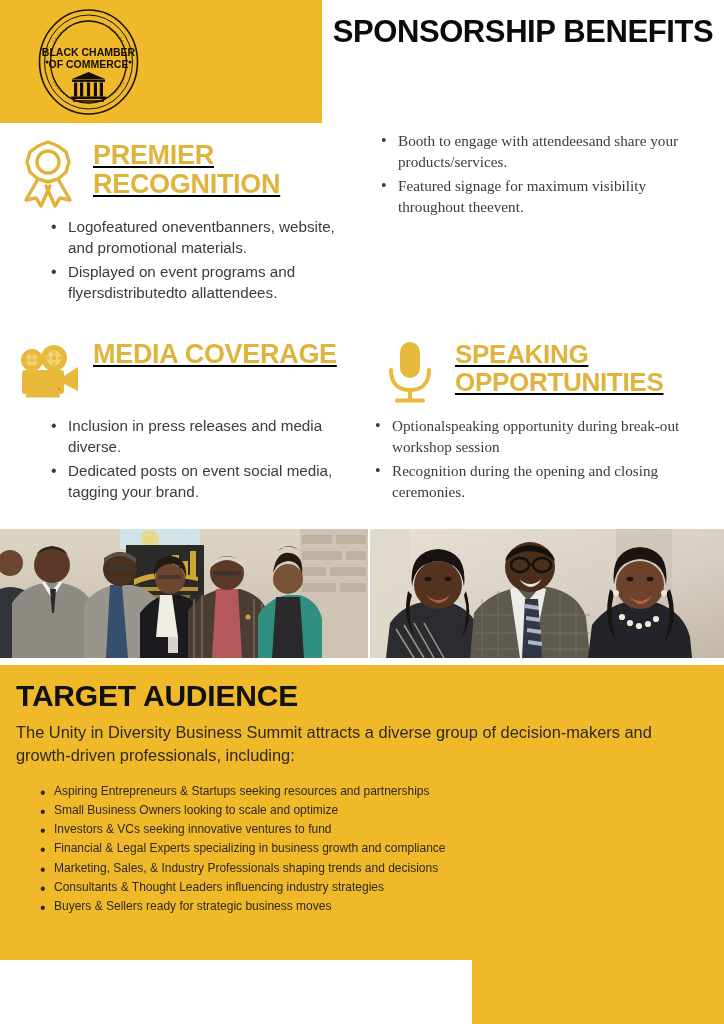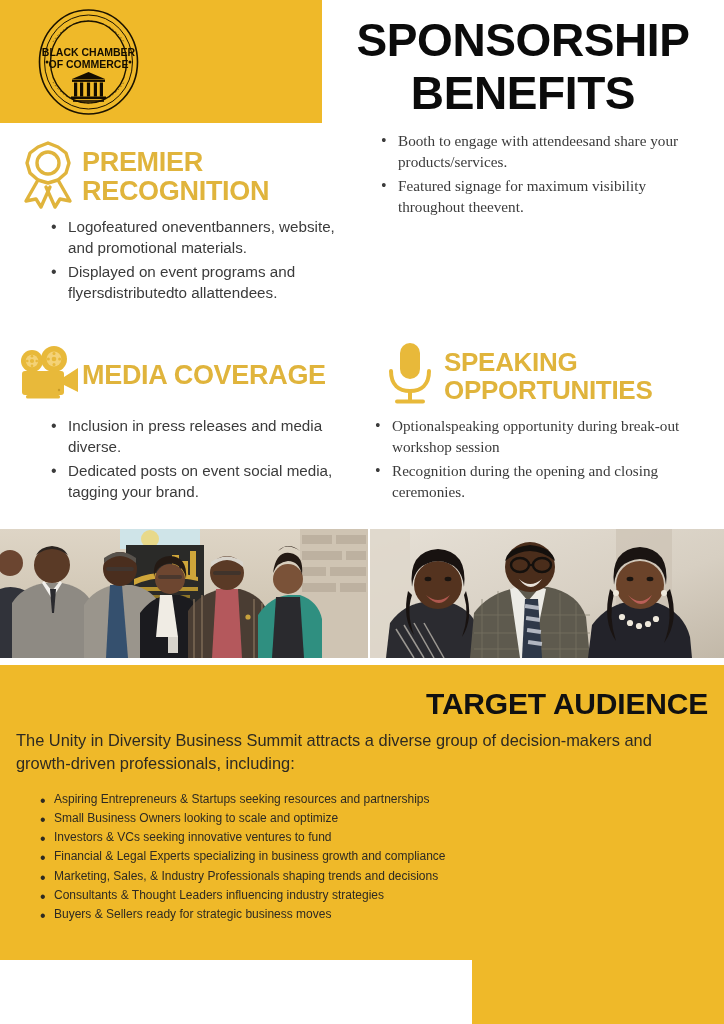--- a/index.html
+++ b/index.html
@@ -38,47 +38,48 @@
     width: 123px; height: 108px;
   }
   .logo-svg { display: block; width: 123px; height: 108px; }
   .header-title {
     position: absolute;
     left: 322px; top: 14px;
     width: 402px;
     text-align: center;
     color: #0b0b0b;
     font-weight: 800;
-    font-size: 46px;
+    font-size: 31px;
     line-height: 1.16;
     letter-spacing: -0.4px;
   }
 
   
   .benefits {
     position: absolute;
     left: 0; top: 127px;
     width: 724px; height: 398px;
     display: grid;
     grid-template-columns: 362px 362px;
     grid-template-rows: 199px 199px;
   }
   .benefit {
     position: relative;
     padding: 0;
     box-sizing: border-box;
   }
   .benefit-head {
     display: flex;
-    align-items: center;
-    gap: 0;
+    align-items: flex-start;
+    gap: 11px;
     padding-left: 14px;
     padding-top: 8px;
     height: 86px;
     box-sizing: border-box;
+    text-decoration: underline;
   }
   .benefit-icon {
     flex: 0 0 auto;
     width: 68px; height: 76px;
     display: flex;
     align-items: center;
     justify-content: center;
   }
   .benefit-icon svg { display: block; }
   .benefit-title {
@@ -139,26 +140,26 @@
   
   .audience {
     position: absolute;
     left: 0; top: 665px;
     width: 724px; height: 295px;
     background: #EFB929;
     box-sizing: border-box;
     padding: 14px 16px 0 16px;
   }
   .audience-title {
-    text-align: right;
+    text-align: left;
     color: #111111;
     font-weight: 800;
     font-size: 30px;
     letter-spacing: -0.2px;
-    margin: 8px 0 8px 0;
+    margin: 0 0 8px 0;
   }
   .audience-intro {
     color: #2e2a22;
     font-size: 16.4px;
     line-height: 1.42;
     margin: 0 0 14px 0;
   }
   .audience-list {
     margin: 2px 0 0 0;
     padding-left: 38px;

